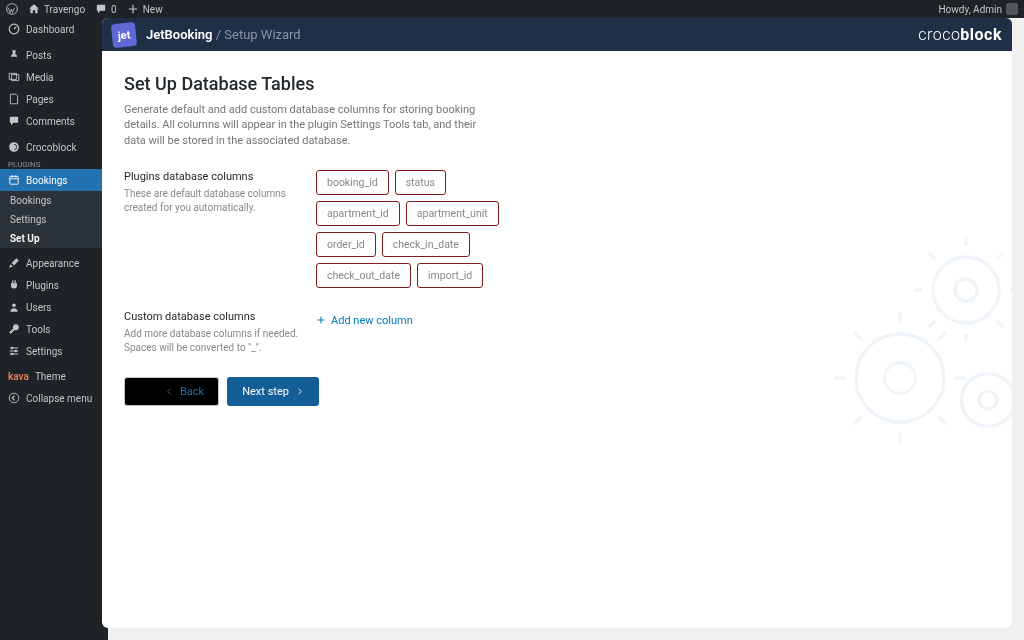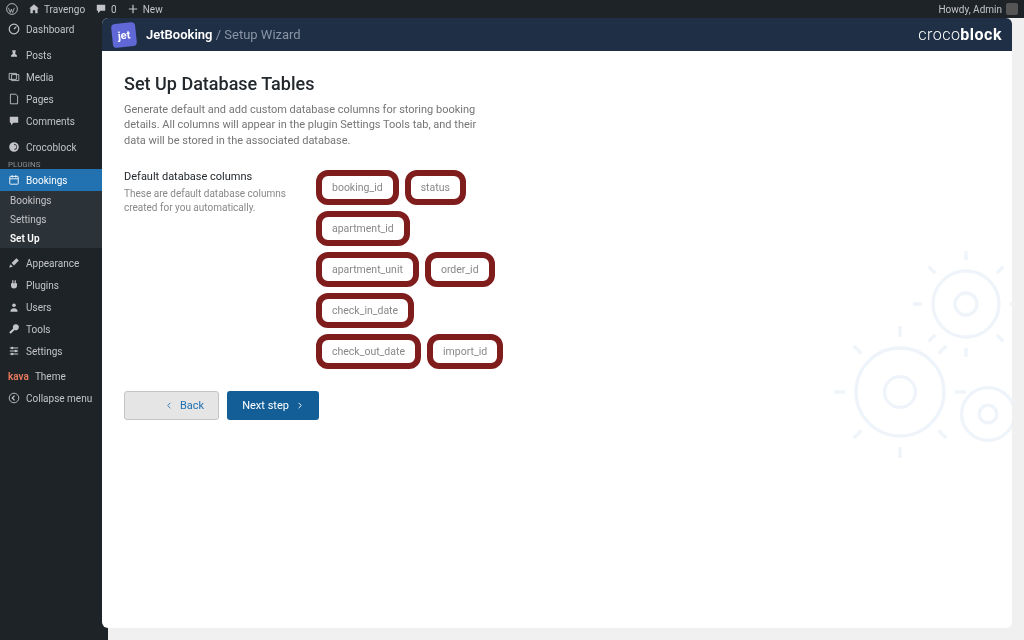--- a/index.html
+++ b/index.html
@@ -43,28 +43,28 @@
 .content h1 { font-size: 18px; font-weight: 500; color: #23282d; margin-bottom: 8px; }
 .content-desc { font-size: 11px; color: #757575; max-width: 365px; line-height: 1.4; margin-bottom: 22px; }
 
 .row { display: flex; gap: 14px; margin-bottom: 22px; }
 .row-left { width: 178px; flex-shrink: 0; }
 .row-left .row-title { font-size: 11px; color: #23282d; margin-bottom: 4px; }
 .row-left .row-desc { font-size: 10px; color: #888; line-height: 1.4; }
 .row-right { flex: 1; }
 
 .tag-container { display: flex; flex-wrap: wrap; gap: 6px; }
-.tag { border: 6px solid #7f1d1d; border-radius: 12px; padding: 5px 10px; font-size: 10.5px; color: #888; background: #fff; }
+.tag { border: 1px solid #7f1d1d; border-radius: 3px; padding: 5px 10px; font-size: 10.5px; color: #888; background: #fff; }
 
 .add-col { display: inline-flex; align-items: center; gap: 5px; color: #007cba; font-size: 11px; cursor: pointer; }
 .add-col svg { width: 10px; height: 10px; fill: #007cba; }
 
 .actions { display: flex; gap: 8px; margin-top: 10px; }
 .btn { border-radius: 3px; padding: 7px 14px; font-size: 11px; cursor: pointer; display: inline-flex; align-items: center; gap: 6px; border: 1px solid transparent; }
-.btn-secondary { background: #e5e5e5; border-color: #c3c4c7; color: #2271b1; padding-left: 40px; }
+.btn-secondary { background: #000000; border-color: #c3c4c7; color: #2271b1; padding-left: 40px; }
 .btn-primary { background: #135e96; color: #fff; }
 .btn svg { width: 9px; height: 9px; fill: currentColor; }
 
 
 .gears { position: absolute; right: -20px; bottom: -20px; opacity: 0.07; pointer-events: none; }
 .gears svg { width: 220px; height: 220px; }
 </style>
 </head>
 <body>
 
@@ -214,37 +214,51 @@
       </div>
       <div class="croco-logo"><span>croco</span><b>block</b></div>
     </div>
 
     <div class="content">
       <h1>Set Up Database Tables</h1>
       <p class="content-desc">Generate default and add custom database columns for storing booking details. All columns will appear in the plugin Settings Tools tab, and their data will be stored in the associated database.</p>
 
       <div class="row">
         <div class="row-left">
-          <div class="row-title">Default database columns</div>
+          <div class="row-title">Plugins database columns</div>
           <div class="row-desc">These are default database columns created for you automatically.</div>
         </div>
         <div class="row-right">
           <div class="tag-container" style="max-width:200px">
             <span class="tag">booking_id</span>
             <span class="tag">status</span>
             <span class="tag">apartment_id</span>
             <span class="tag">apartment_unit</span>
             <span class="tag">order_id</span>
             <span class="tag">check_in_date</span>
             <span class="tag">check_out_date</span>
             <span class="tag">import_id</span>
           </div>
         </div>
       </div>
 
+      <div class="row">
+        <div class="row-left">
+          <div class="row-title">Custom database columns</div>
+          <div class="row-desc">Add more database columns if needed. Spaces will be converted to "_".</div>
+        </div>
+        <div class="row-right">
+          <span class="add-col">
+            <svg viewBox="0 0 20 20">
+                <path d="M9 3h2v6h6v2h-6v6H9v-6H3V9h6z"></path>
+              </svg>
+            <span>Add new column</span>
+          </span>
+        </div>
+      </div>
 
       <div class="actions">
         <button class="btn btn-secondary">
           <svg viewBox="0 0 20 20">
               <path d="M12 4l-6 6 6 6" fill="none" stroke="currentColor" stroke-width="2"></path>
             </svg>
           <span>Back</span>
         </button>
         <button class="btn btn-primary">
           <span>Next step</span>

